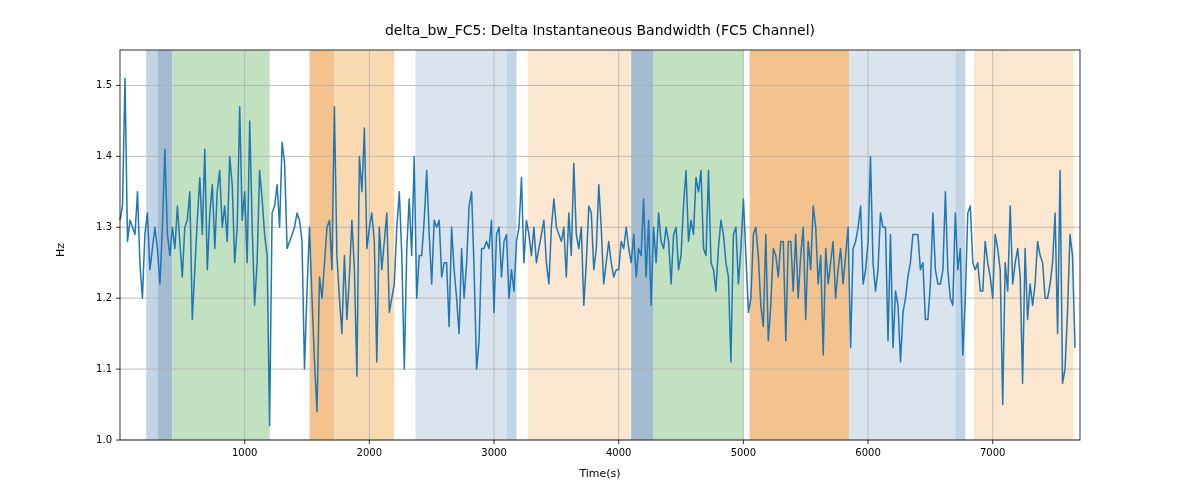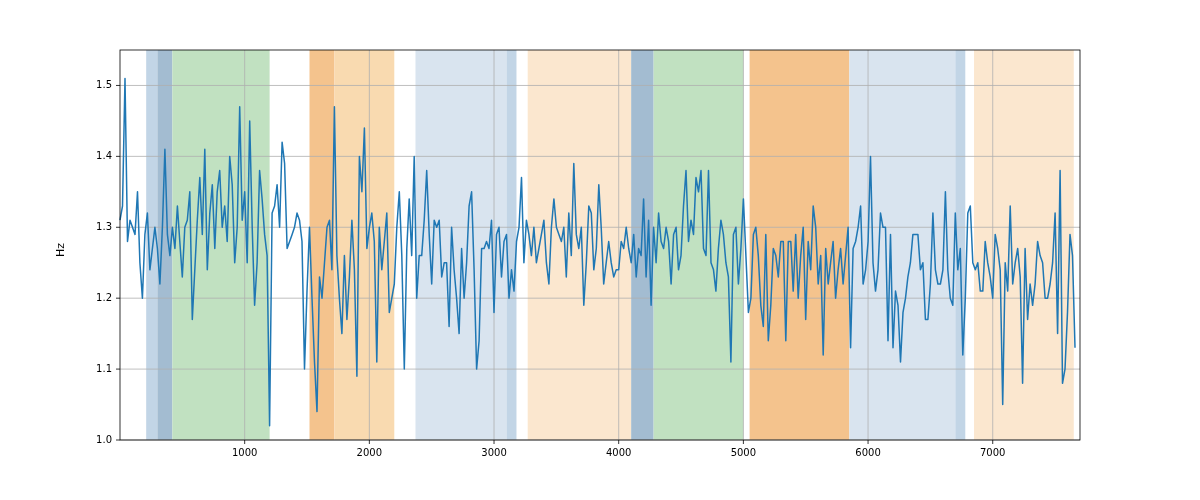--- a/index.html
+++ b/index.html
@@ -63,21 +63,23 @@
     fill: none;
     stroke: #1f77b4;
     stroke-width: 1.5;
     stroke-linejoin: round;
   }
 </style>
 </head>
 <body>
 
 <div class="chart-container">
+  <div class="title">delta_bw_FC5: Delta Instantaneous Bandwidth (FC5 Channel)</div>
   <div class="ylabel">Hz</div>
+  <div class="xlabel">Time(s)</div>
   <svg id="plot" width="1200" height="500">
       <rect x="146.1818181818182" y="50" width="11.220779220779207" height="390" fill="#c2d5e6"></rect>
       <rect x="157.4025974025974" y="50" width="14.96103896103898" height="390" fill="#a3bcd1"></rect>
       <rect x="172.36363636363637" y="50" width="97.2467532467532" height="390" fill="#c1e1c1"></rect>
       <rect x="309.5064935064935" y="50" width="24.93506493506493" height="390" fill="#f4c38d"></rect>
       <rect x="334.4415584415584" y="50" width="59.844155844155864" height="390" fill="#f9dab0"></rect>
       <rect x="415.4805194805195" y="50" width="91.01298701298703" height="390" fill="#d9e4ef"></rect>
       <rect x="506.4935064935065" y="50" width="9.974025974025949" height="390" fill="#c2d5e6"></rect>
       <rect x="527.6883116883116" y="50" width="103.48051948051943" height="390" fill="#fbe7cf"></rect>
       <rect x="631.168831168831" y="50" width="22.441558441558527" height="390" fill="#a3bcd1"></rect>

